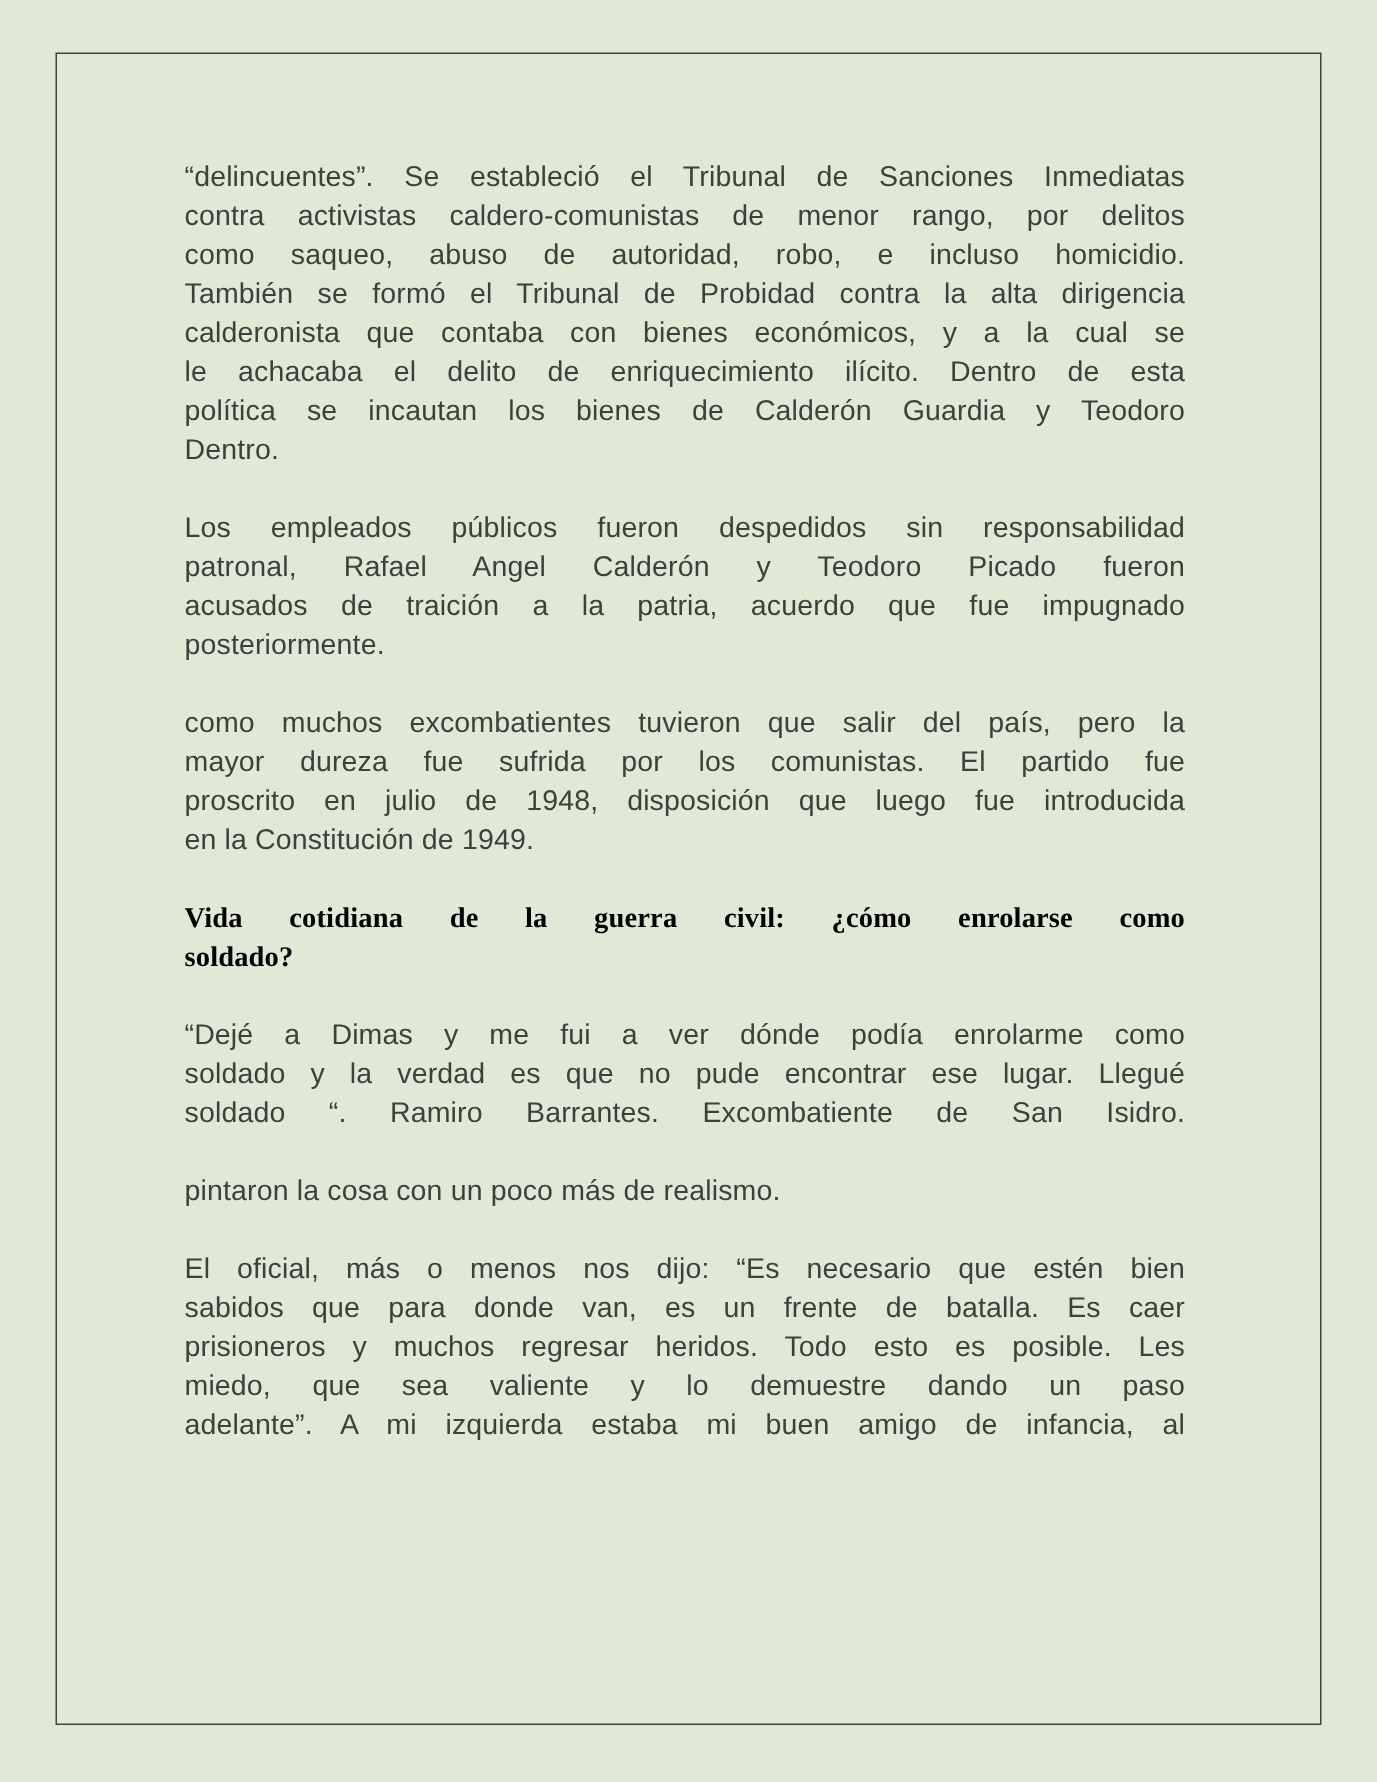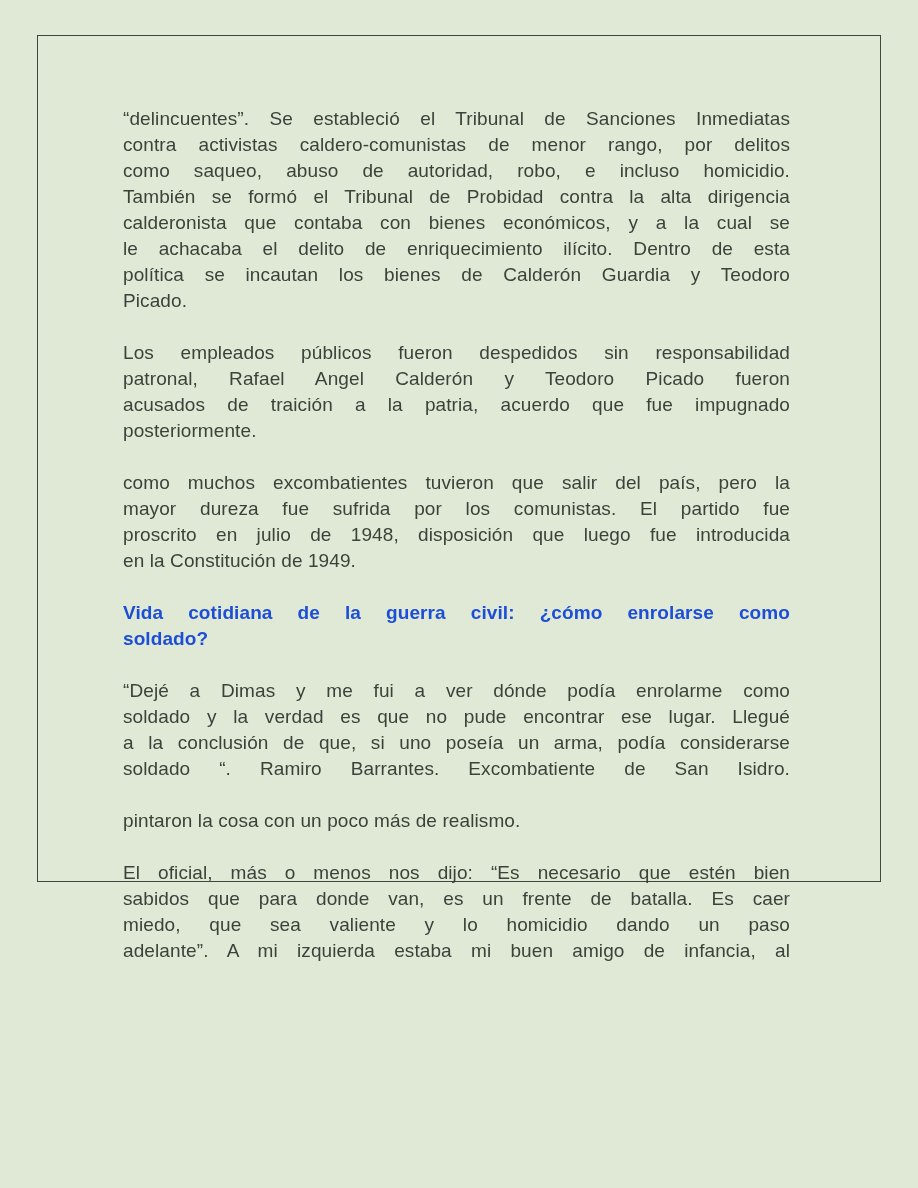--- a/index.html
+++ b/index.html
@@ -12,21 +12,21 @@
     position: relative;
     background: #dfe9d5;
     font-family: "Liberation Sans", sans-serif;
     overflow: hidden;
   }
   .frame {
     position: absolute;
     left: 37px;
     top: 35px;
     width: 844px;
-    height: 847px;
+    height: 1115px;
     border: 1px solid #3e463e;
     box-sizing: border-box;
   }
   .text-block {
     position: absolute;
     left: 85px;
     top: 70px;
     width: 667px;
     color: #3a433b;
     font-size: 19px;
@@ -44,63 +44,64 @@
     text-align: justify;
     text-align-last: justify;
     white-space: normal;
     overflow: hidden;
   }
   .line.para-end {
     text-align-last: left;
   }
   .heading .line {
     font-weight: bold;
-    color: #1d4ed8;
+    color: #000000;
+    font-family: Liberation Serif, serif;
   }
 </style>
 </head>
 <body>
 
 <div class="frame">
   <div class="text-block">
       <div class="block paragraph">
         <div class="line">“delincuentes”. Se estableció el Tribunal de Sanciones Inmediatas</div>
         <div class="line">contra activistas caldero-comunistas de menor rango, por delitos</div>
         <div class="line">como saqueo, abuso de autoridad, robo, e incluso homicidio.</div>
         <div class="line">También se formó el Tribunal de Probidad contra la alta dirigencia</div>
         <div class="line">calderonista que contaba con bienes económicos, y a la cual se</div>
         <div class="line">le achacaba el delito de enriquecimiento ilícito. Dentro de esta</div>
         <div class="line">política se incautan los bienes de Calderón Guardia y Teodoro</div>
-        <div class="line para-end">Picado.</div>
+        <div class="line para-end">Dentro.</div>
       </div>
       <div class="block paragraph">
         <div class="line">Los empleados públicos fueron despedidos sin responsabilidad</div>
         <div class="line">patronal, Rafael Angel Calderón y Teodoro Picado fueron</div>
         <div class="line">acusados de traición a la patria, acuerdo que fue impugnado</div>
         <div class="line para-end">posteriormente.</div>
       </div>
       <div class="block paragraph">
         <div class="line">como muchos excombatientes tuvieron que salir del país, pero la</div>
         <div class="line">mayor dureza fue sufrida por los comunistas. El partido fue</div>
         <div class="line">proscrito en julio de 1948, disposición que luego fue introducida</div>
         <div class="line para-end">en la Constitución de 1949.</div>
       </div>
       <div class="block heading">
         <div class="line">Vida cotidiana de la guerra civil: ¿cómo enrolarse como</div>
         <div class="line para-end">soldado?</div>
       </div>
       <div class="block paragraph">
         <div class="line">“Dejé a Dimas y me fui a ver dónde podía enrolarme como</div>
         <div class="line">soldado y la verdad es que no pude encontrar ese lugar. Llegué</div>
-        <div class="line">a la conclusión de que, si uno poseía un arma, podía considerarse</div>
         <div class="line">soldado “. Ramiro Barrantes. Excombatiente de San Isidro.</div>
       </div>
       <div class="block paragraph">
         <div class="line para-end">pintaron la cosa con un poco más de realismo.</div>
       </div>
       <div class="block paragraph">
         <div class="line">El oficial, más o menos nos dijo: “Es necesario que estén bien</div>
         <div class="line">sabidos que para donde van, es un frente de batalla. Es caer</div>
-        <div class="line">miedo, que sea valiente y lo homicidio dando un paso</div>
+        <div class="line">prisioneros y muchos regresar heridos. Todo esto es posible. Les</div>
+        <div class="line">miedo, que sea valiente y lo demuestre dando un paso</div>
         <div class="line">adelante”. A mi izquierda estaba mi buen amigo de infancia, al</div>
       </div>
     </div>
 </div>
 
 </body></html>

